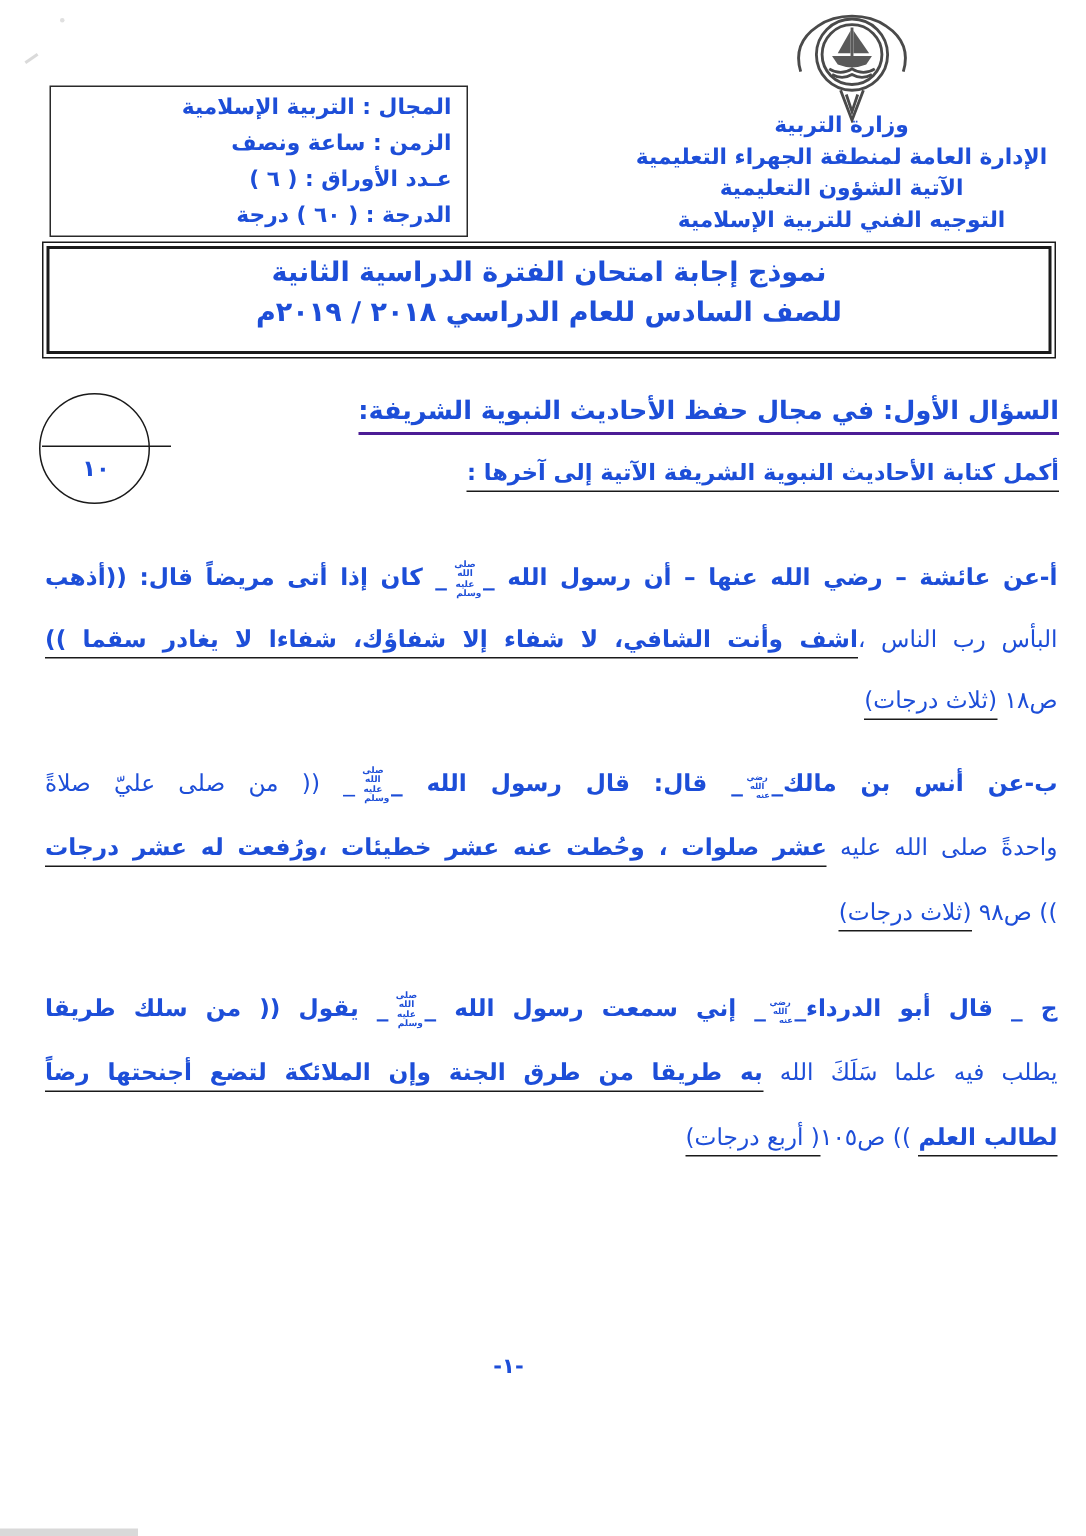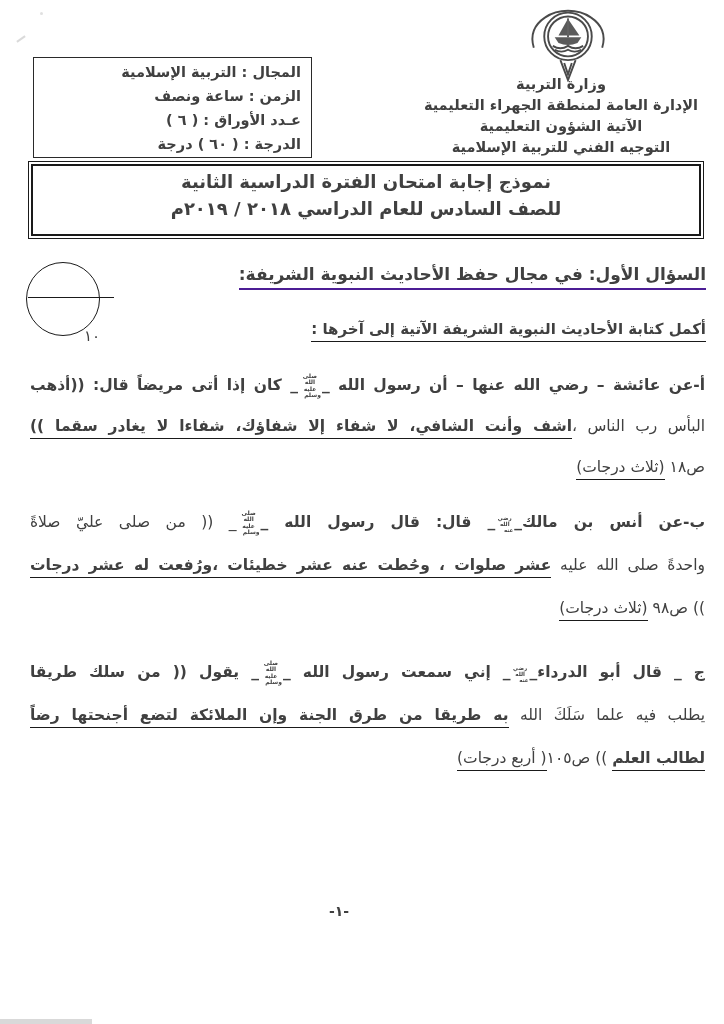--- a/index.html
+++ b/index.html
@@ -1,19 +1,19 @@
 <!DOCTYPE html>
 <html lang="ar" dir="rtl"><head>
 <meta charset="utf-8">
 <style>
   html,body { margin:0; padding:0; background:#e9e9e9; }
   .page {
     position:relative; width:724px; height:1024px; margin:0 auto;
     background:#ffffff; overflow:hidden; direction:rtl;
-    font-family:"DejaVu Sans", sans-serif; color:#404040;
+    font-family:"DejaVu Sans", sans-serif; color:#1d4ed8;
   }
   
   .emblem { position:absolute; top:6px; left:520px; width:96px; height:76px; }
   .ministry {
     position:absolute; top:74px; left:402px; width:318px;
     text-align:center; font-size:14.5px; font-weight:bold; line-height:21px;
   }
   .info-box {
     position:absolute; top:57px; right:412px; left:33px; height:101px;
     border:1.5px solid #2a2a2a; box-sizing:border-box;
@@ -30,36 +30,36 @@
   }
   .title-box .t1 { margin-top:5px; font-size:18px; font-weight:bold; }
   .title-box .t2 { margin-top:6px; font-size:18px; font-weight:bold; }
   
   .q-heading {
     position:absolute; top:264px; right:18px;
     font-size:17px; font-weight:800;
     border-bottom:2px solid #4c1d95; padding-bottom:4px;
   }
   .q-instruction {
-    position:absolute; top:320px; right:18px;
+    position:absolute; top:306px; right:18px;
     font-size:15px; font-weight:bold;
     border-bottom:1.6px solid #1a1a1a; padding-bottom:3px;
   }
   
   .marks-circle {
     position:absolute; top:262px; right:624px; width:72px; height:72px;
     border:1.6px solid #1a1a1a; border-radius:50%;
   }
   .marks-line {
     position:absolute; top:297px; right:610px; width:86px; height:0;
     border-top:1.4px solid #1a1a1a;
   }
   .marks-value {
     position:absolute; top:303px; right:624px; width:72px;
-    text-align:right; font-size:15px; font-weight:normal;margin-top:24px;
+    text-align:center; font-size:15px; font-weight:bold;
   }
   
   .hadith { position:absolute; right:19px; left:30px; font-size:15.5px; }
   .hadith .hline { height:41px; line-height:30px; }
   .hadith-b .hline, .hadith-c .hline { height:43px; line-height:31px; }
   .just { text-align:justify; text-align-last:justify; }
   .endline { text-align:right; }
   .b { font-weight:bold; }
   .u { border-bottom:1.6px solid #1a1a1a; padding-bottom:2.5px; }
   .stamp {

